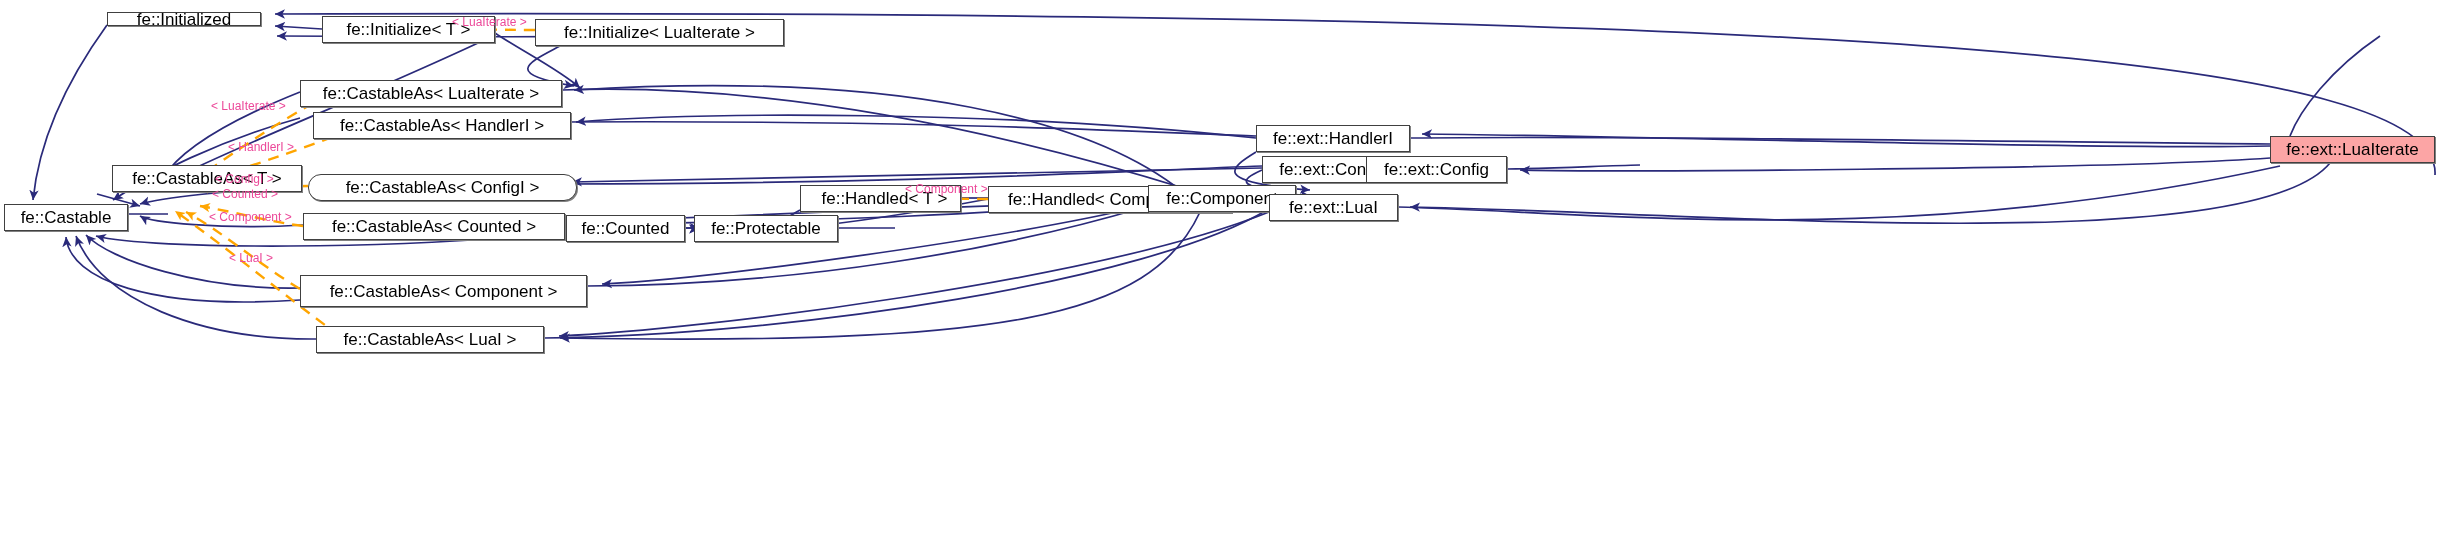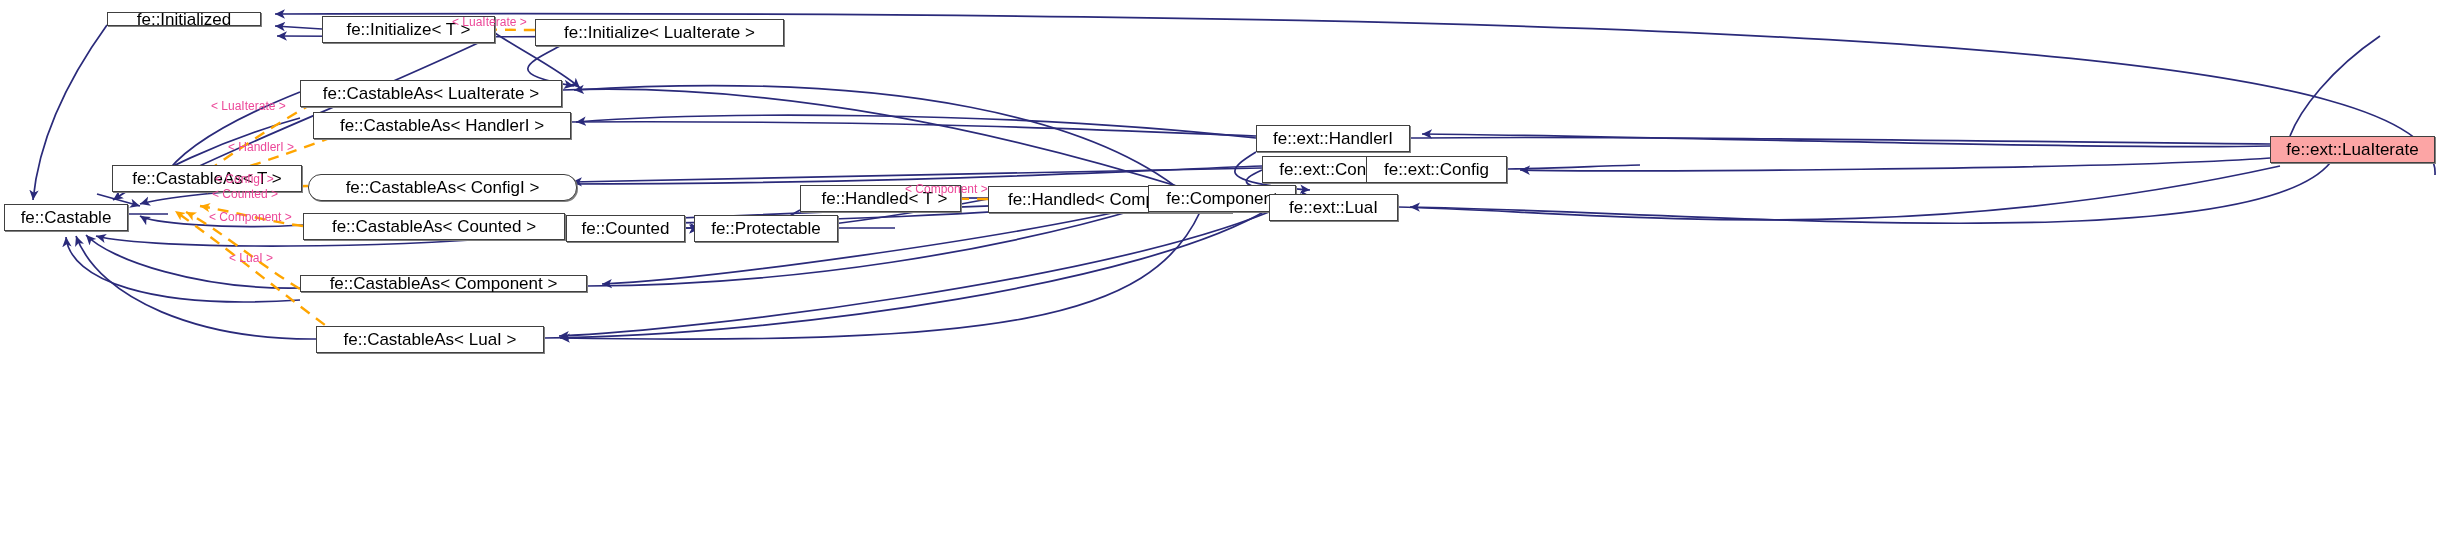--- a/index.html
+++ b/index.html
@@ -173,21 +173,21 @@
   </div>
 
   <div class="node" style="left:303px; top:213px; width:262px; height:27px;">
     <span>fe::CastableAs&lt; Counted &gt;</span>
   </div>
 
   <div class="node" style="left:4px; top:204px; width:124px; height:27px;">
     <span>fe::Castable</span>
   </div>
 
-  <div class="node" style="left:300px; top:275px; width:287px; height:17px;">
+  <div class="node" style="left:300px; top:275px; width:287px; height:32px;">
     <span>fe::CastableAs&lt; Component &gt;</span>
   </div>
 
   <div class="node" style="left:316px; top:326px; width:228px; height:27px;">
     <span>fe::CastableAs&lt; LuaI &gt;</span>
   </div>
 
   <div class="node" style="left:566px; top:215px; width:119px; height:27px;">
     <span>fe::Counted</span>
   </div>

